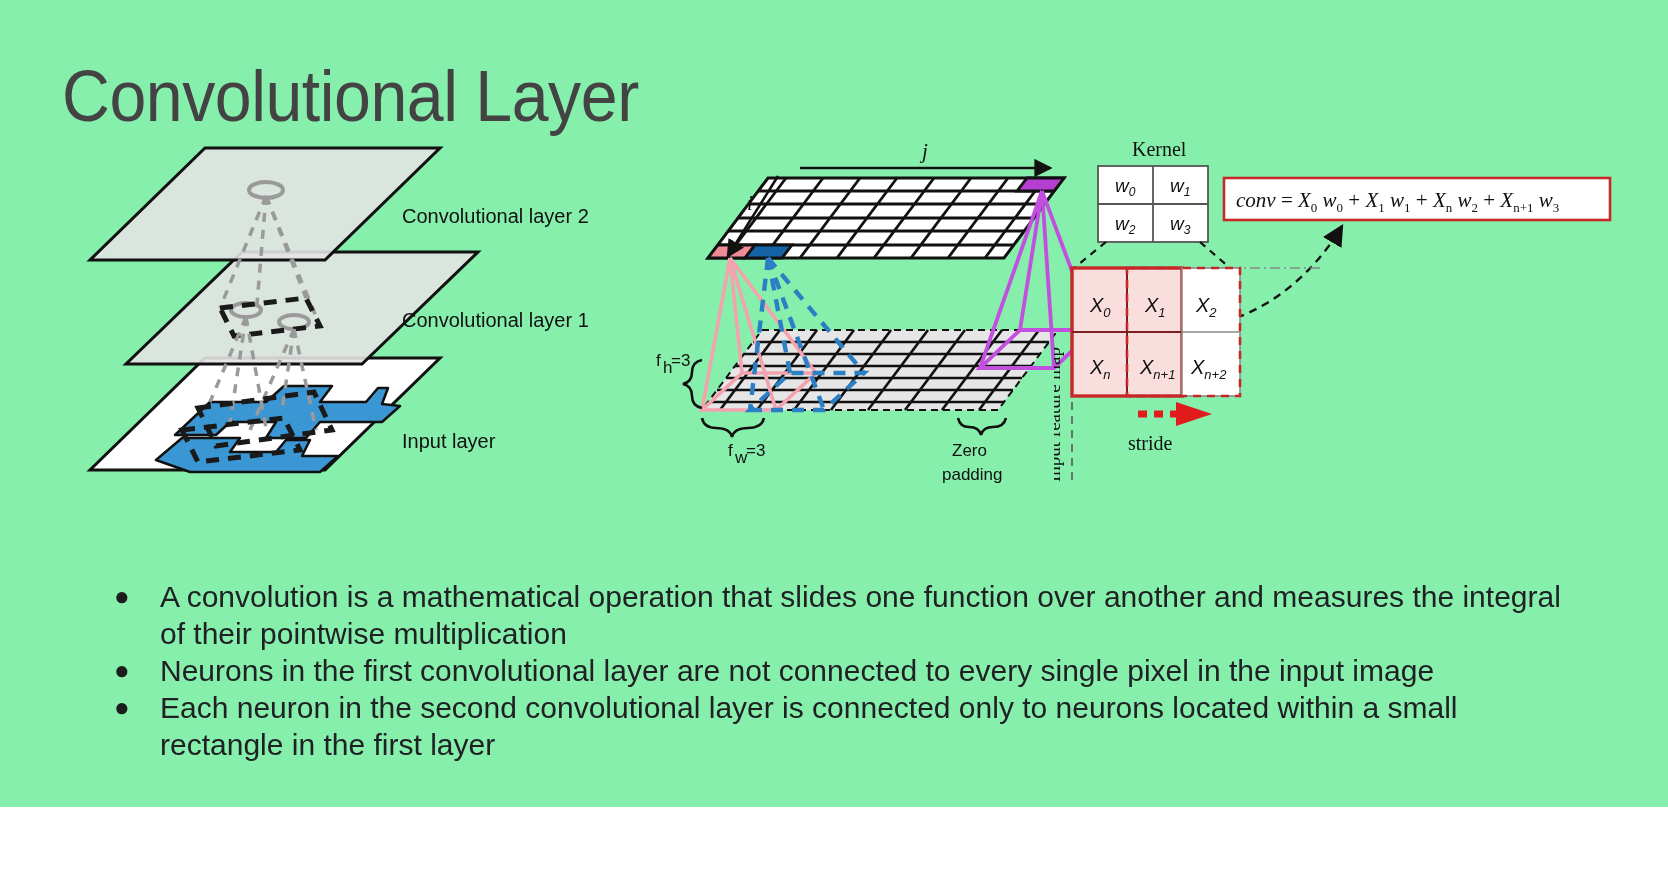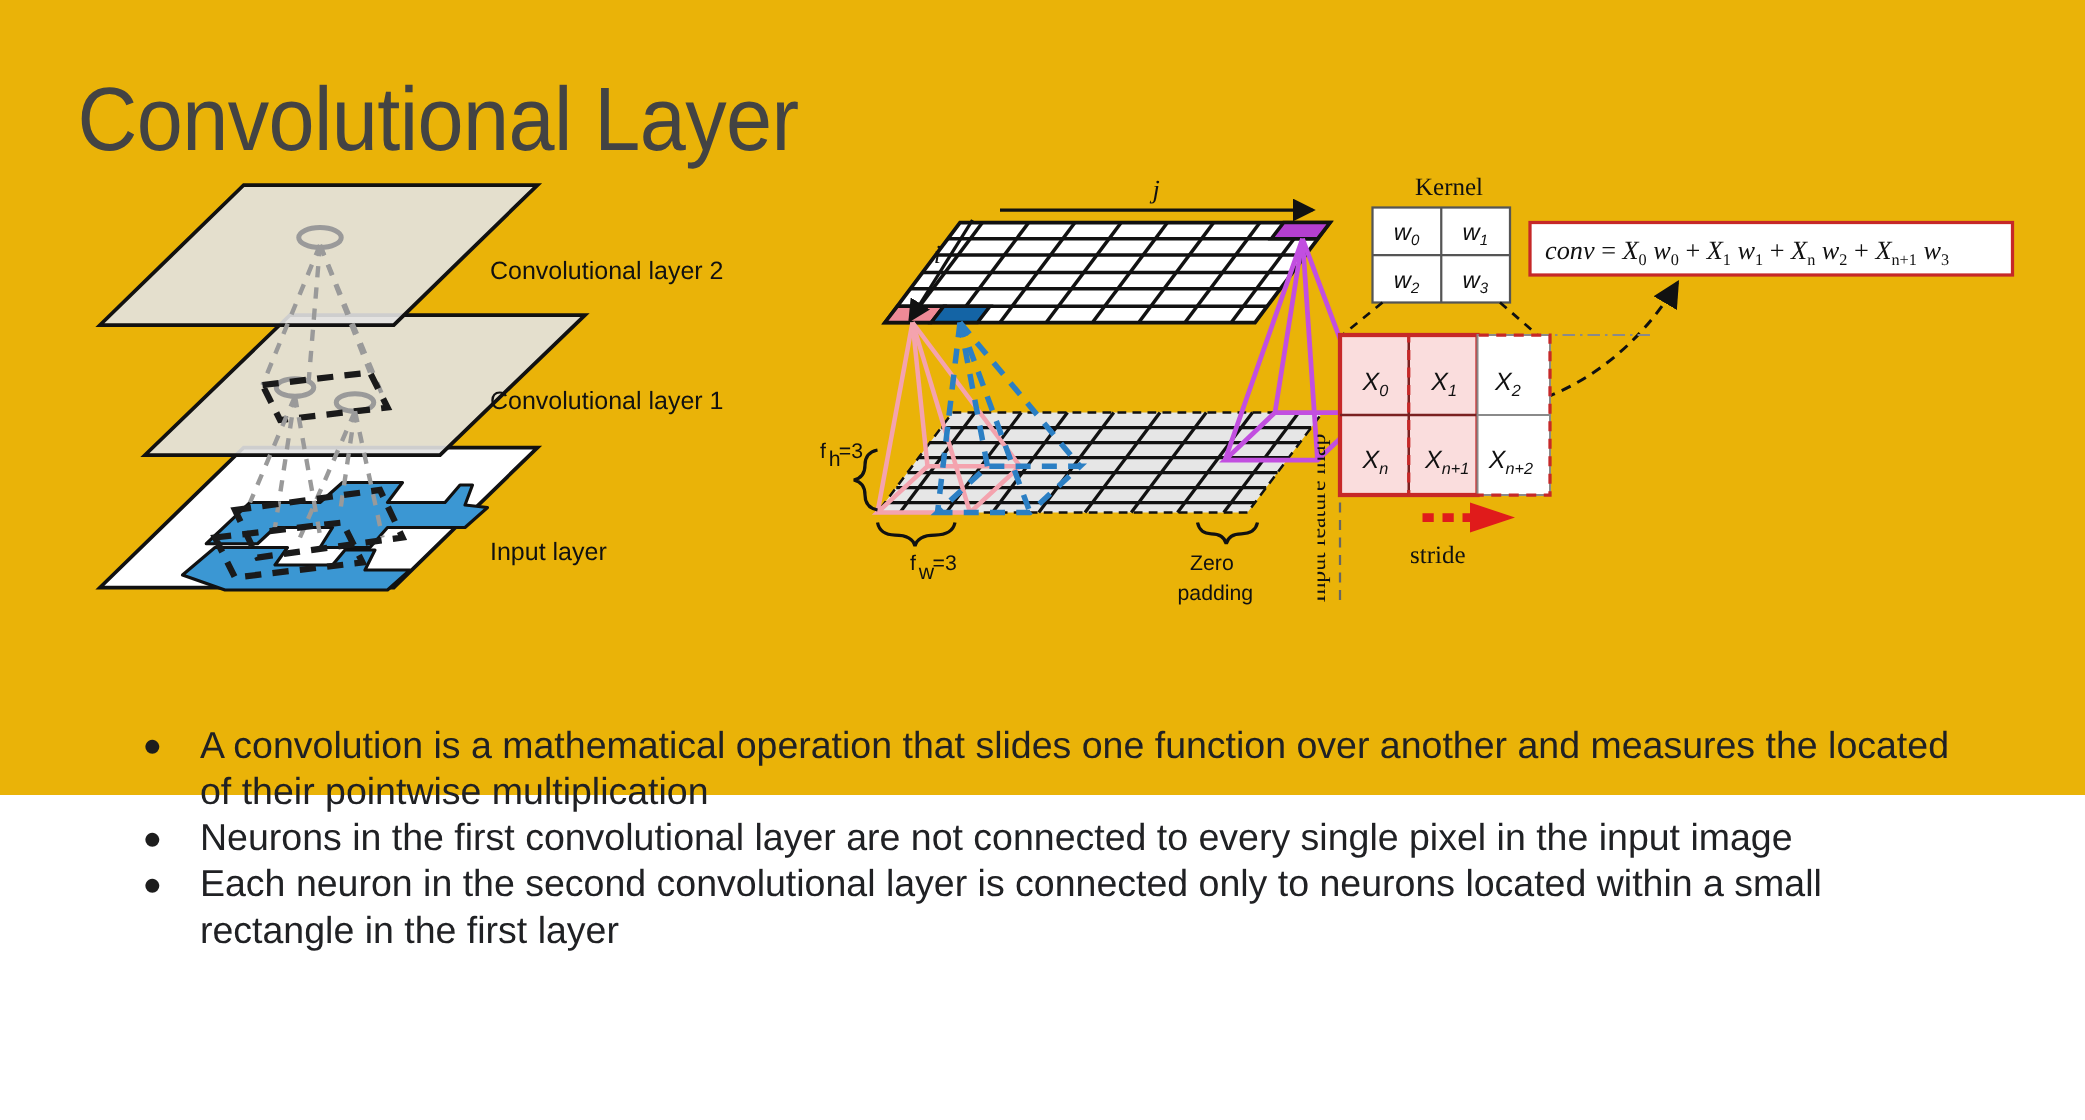--- a/index.html
+++ b/index.html
@@ -6,22 +6,22 @@
   html, body {
     margin: 0; padding: 0;
     width: 1668px; height: 896px;
     background: #ffffff;
     font-family: "Liberation Sans", sans-serif;
     overflow: hidden;
   }
   #slide {
     position: relative;
     width: 1668px;
-    height: 636px;
-    background: #eab308;
+    height: 807px;
+    background: #86efac;
   }
 
   
   #slide-title {
     position: absolute;
     left: 62px;
     top: 12px;
     font-size: 72px;
     line-height: 1.0;
     font-weight: 400;
@@ -35,21 +35,21 @@
 
   
   #figure-row {
     position: absolute;
     left: 0; top: 130px;
     width: 1668px;
     height: 380px;
   }
 
   .fig { position: absolute; top: 0; }
-  #fig-stacked-layers { left: 60px;  width: 560px; height: 370px; }
+  #fig-stacked-layers { left: 70px;  width: 560px; height: 370px; }
   #fig-receptive-grid  { left: 650px; width: 470px; height: 370px; }
   #fig-kernel-conv     { left: 1054px; width: 560px; height: 370px; }
 
   .fig svg { display: block; }
 
   
   #bullet-list {
     position: absolute;
     left: 100px;
     top: 578px;
@@ -331,21 +331,21 @@
         <text class="lbl-serif" x="74" y="320" font-size="20">stride</text>
       </svg>
     </div>
 
   </div>
 
   <div id="bullet-list">
 
     <div class="bullet-item">
       <span class="bullet-dot">●</span>
-      <span class="bullet-text">A convolution is a mathematical operation that slides one function over another and measures the located of their pointwise multiplication</span>
+      <span class="bullet-text">A convolution is a mathematical operation that slides one function over another and measures the integral of their pointwise multiplication</span>
     </div>
 
     <div class="bullet-item">
       <span class="bullet-dot">●</span>
       <span class="bullet-text">Neurons in the first convolutional layer are not connected to every single pixel in the input image</span>
     </div>
 
     <div class="bullet-item">
       <span class="bullet-dot">●</span>
       <span class="bullet-text">Each neuron in the second convolutional layer is connected only to neurons located within a small rectangle in the first layer</span>

